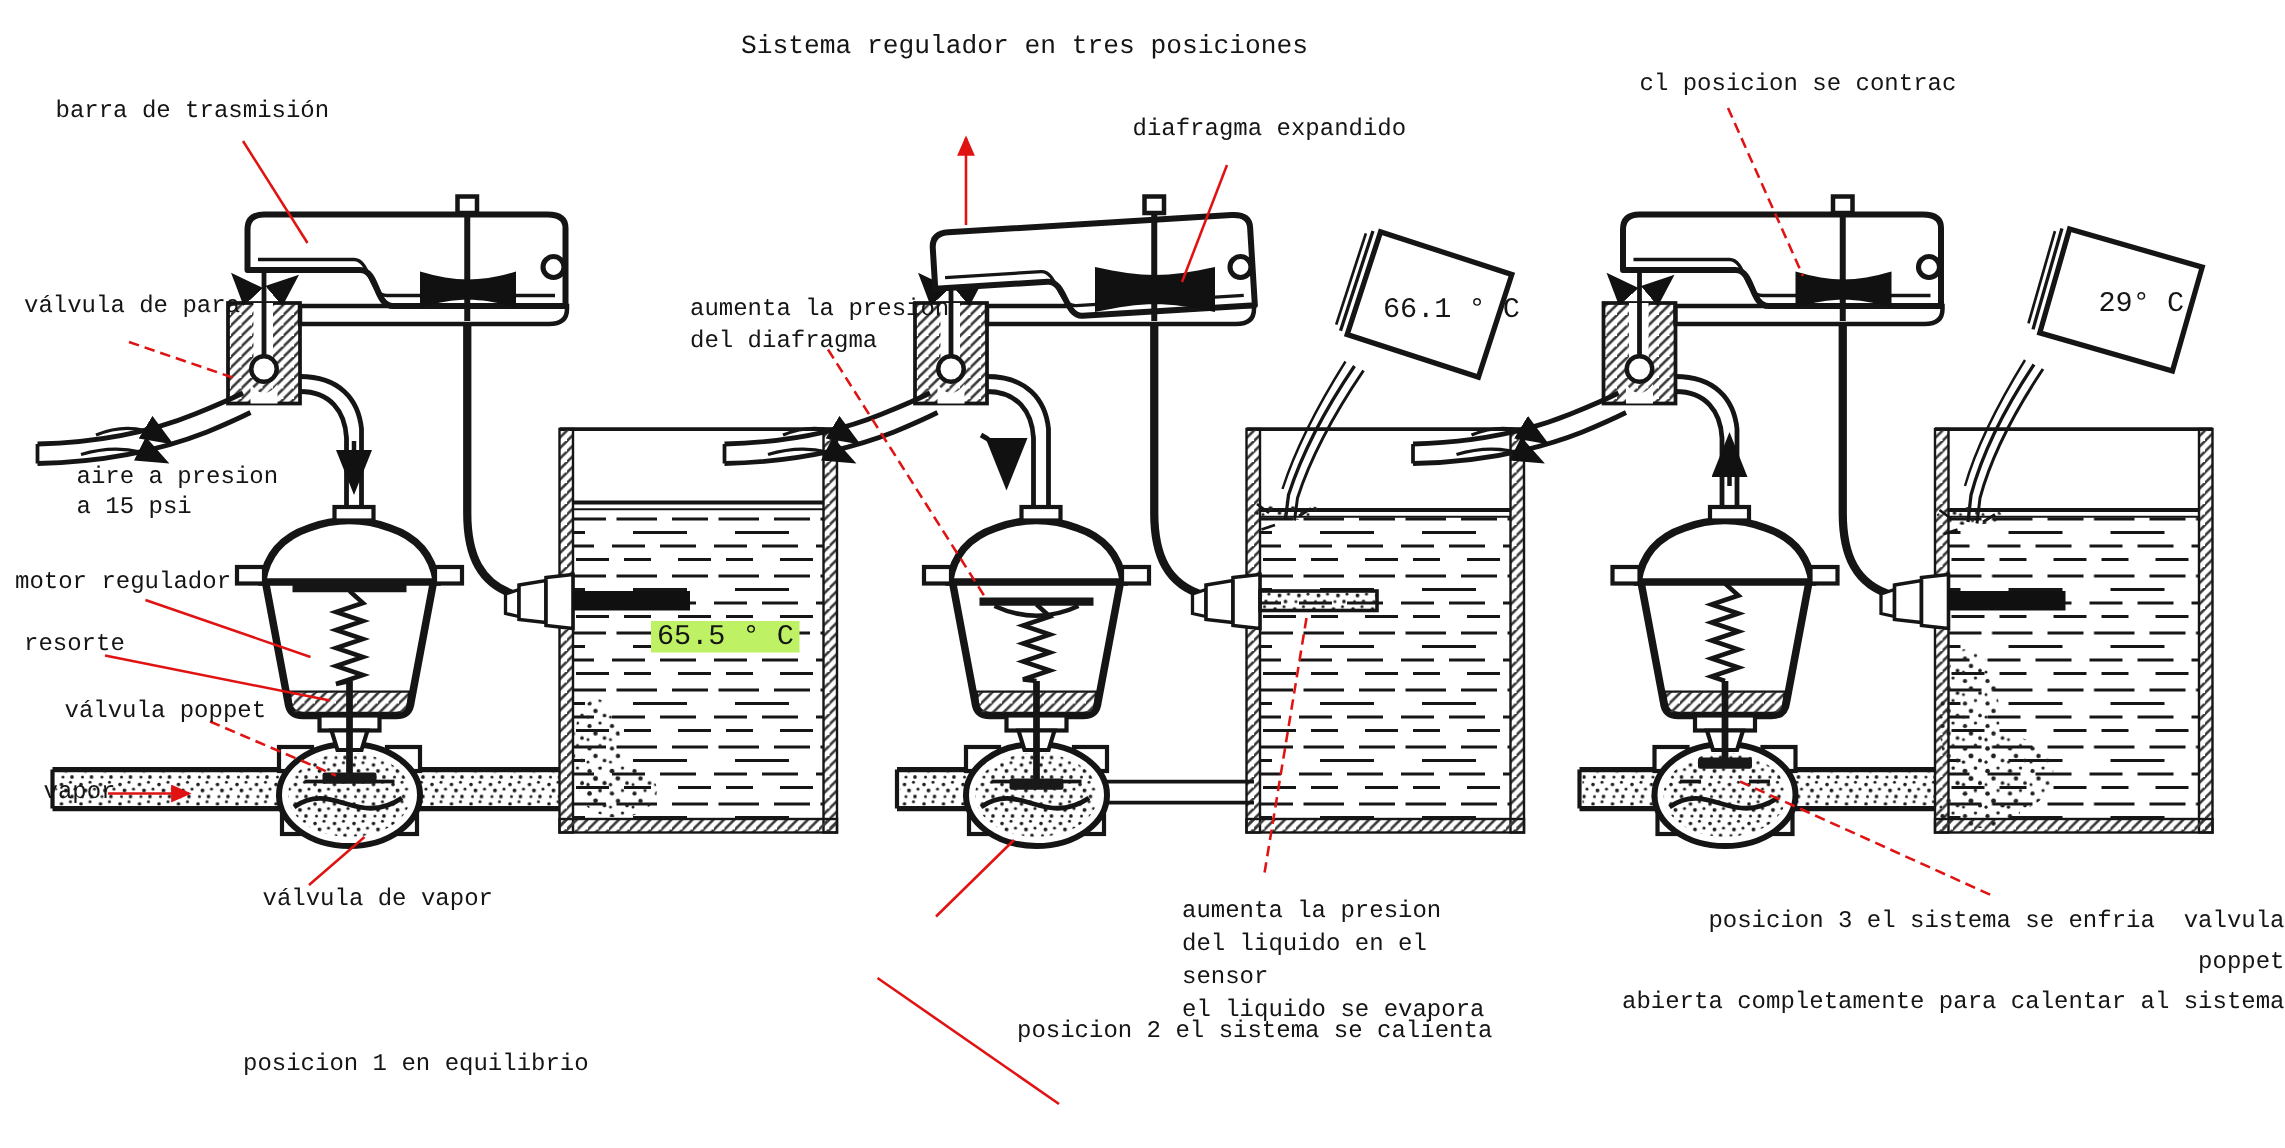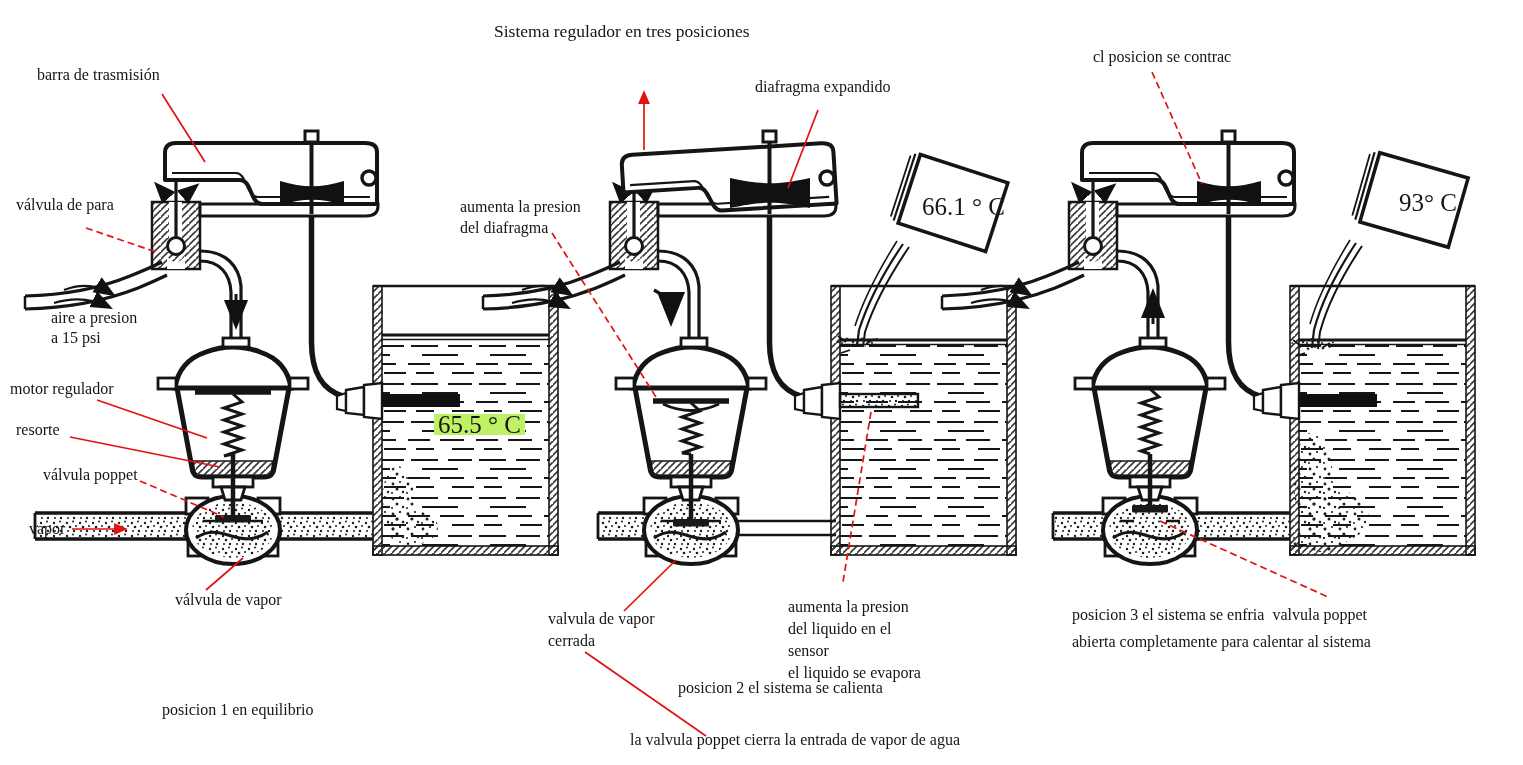--- a/index.html
+++ b/index.html
@@ -1,25 +1,25 @@
 <!DOCTYPE html>
 <html><head>
 <meta charset="utf-8">
 <style>
   html,body{margin:0;padding:0;background:#fff;}
   #canvas{position:relative;width:1523px;height:765px;background:#ffffff;overflow:hidden;
-          font-family:Liberation Serif, serif;color:#151515;}
+          font-family:Liberation Mono, monospace;color:#151515;}
   #art{position:absolute;left:0;top:0;}
   .lbl{position:absolute;font-size:16px;line-height:21px;white-space:pre-line;color:#151515;}
   .title{font-size:17.5px;}
-  .temp{font-size:25px;}
+  .temp{font-size:19px;}
   .boxed{background:#bef264;padding:0 4px;}
   .lh20{line-height:20px;}
   .lh22{line-height:22px;}
-  .lh27{line-height:27px;white-space:pre-wrap;}
+  .lh27{line-height:27px;white-space:pre-wrap;text-align:right;}
 </style>
 </head>
 <body>
 
 <div id="canvas">
 
   <svg id="art" width="1523" height="765" viewBox="0 0 1523 765">
     <defs>
       <pattern id="hatch" width="7" height="7" patternUnits="userSpaceOnUse">
         <path d="M-1,8 L8,-1" stroke="#3a3a3a" stroke-width="1.7" fill="none"></path>
@@ -312,27 +312,24 @@
   <div class="lbl" style="left:43px;top:464px">válvula poppet</div>
   <div class="lbl" style="left:29px;top:518px">vapor</div>
   <div class="lbl" style="left:175px;top:589px">válvula de vapor</div>
   <div class="lbl temp boxed" style="left:434px;top:414px">65.5 ° C</div>
   <div class="lbl" style="left:162px;top:699px">posicion 1 en equilibrio</div>
 
   <div class="lbl" style="left:755px;top:76px">diafragma expandido</div>
   <div class="lbl" style="left:460px;top:196px">aumenta la presion
 del diafragma</div>
   <div class="lbl temp" style="left:922px;top:196px">66.1 ° C</div>
-  <div class="lbl lh22" style="left:548px;top:608px">valvula de vapor
-cerrada</div>
   <div class="lbl lh22" style="left:788px;top:596px">aumenta la presion
 del liquido en el
 sensor
 el liquido se evapora</div>
   <div class="lbl" style="left:678px;top:677px">posicion 2 el sistema se calienta</div>
-  <div class="lbl" style="left:630px;top:729px">la valvula poppet cierra la entrada de vapor de agua</div>
 
   <div class="lbl" style="left:1093px;top:46px">cl posicion se contrac</div>
-  <div class="lbl temp" style="left:1399px;top:192px">93° C</div>
+  <div class="lbl temp" style="left:1399px;top:192px">29° C</div>
   <div class="lbl lh27" style="left:1072px;top:601px">posicion 3 el sistema se enfria  valvula poppet
 abierta completamente para calentar al sistema</div>
 
 </div>
 
 </body></html>

